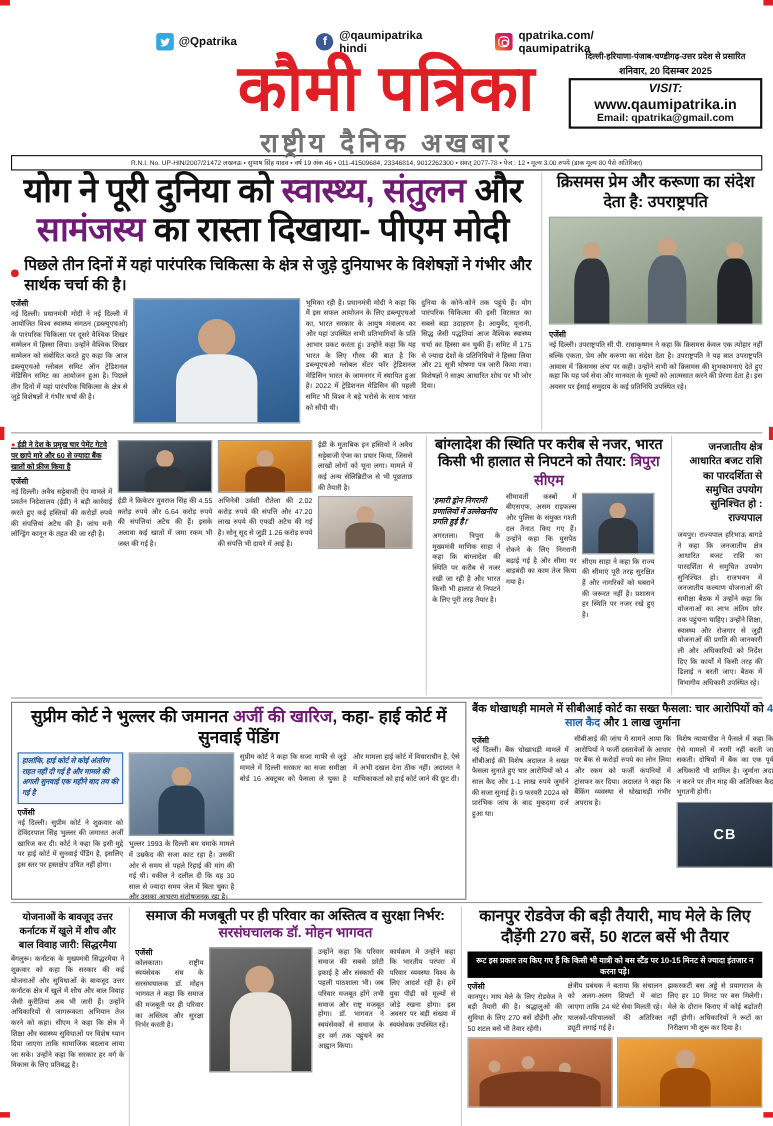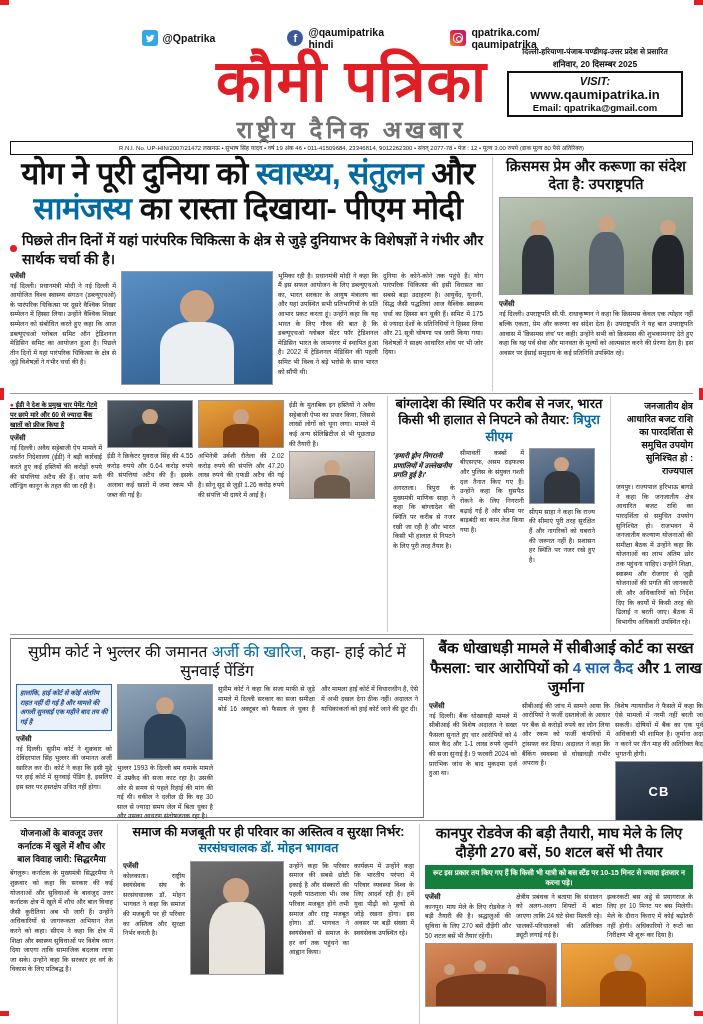--- a/index.html
+++ b/index.html
@@ -14,33 +14,33 @@
       color:#fff;font-weight:bold;font-size:11px;flex:0 0 auto;}
   .ic-tw{background:#35a8e0;}
   .ic-fb{background:#3b5998;border-radius:8px;}
   .ic-ig{background:linear-gradient(45deg,#f09433,#dc2743,#bc1888);position:relative;}
   .ic-ig::before{content:"";position:absolute;inset:3px;border:1.5px solid #fff;border-radius:4px;}
   .ic-ig::after{content:"";position:absolute;left:6px;top:6px;width:4px;height:4px;border:1px solid #fff;border-radius:50%;}
 
   .masthead{position:relative;text-align:center;height:86px;}
   .mast-title{color:#e01e26;font-size:58px;font-weight:900;line-height:1.0;letter-spacing:1px;}
   .mast-sub{font-size:24px;font-weight:bold;color:#737373;letter-spacing:4px;margin-top:2px;}
-  .mast-right{position:absolute;right:20px;top:-6px;width:176px;text-align:center;}
+  .mast-right{position:absolute;right:10px;top:-6px;width:176px;text-align:center;}
   .mast-edition{font-size:7.5px;font-weight:bold;}
   .mast-date{font-size:8.5px;font-weight:bold;margin:2px 0;}
   .visit-box{border:2px solid #111;padding:2px 1px;margin-top:2px;}
   .visit-label{font-size:11px;font-weight:900;font-style:italic;}
   .visit-site{font-size:13px;font-weight:900;}
   .visit-email{font-size:9.5px;font-weight:bold;}
   .rni{border:1px solid #111;margin:3px 10px 2px 10px;padding:2px 4px;font-size:6px;text-align:center;color:#222;}
 
   .rule{border-top:1px solid #999;margin:2px 10px;}
 
   
-  .red{color:#0369a1;}
+  .red{color:#701a75;}
   .blue{color:#1f63b0;}
   .bt{font-size:6.4px;line-height:1.5;text-align:justify;color:#222;}
   .byline{font-size:7px;font-weight:bold;margin-bottom:1px;}
   .ph{position:relative;overflow:hidden;border:1px solid #999;background:#9aa4ad;}
   .ph .head{position:absolute;border-radius:50%;background:#caa284;}
   .ph .torso{position:absolute;border-radius:40% 40% 0 0;background:#31373d;}
 
   
   .band1{display:flex;height:234px;padding:0 10px;}
   .main-story{width:476px;border-right:1px solid #ccc;padding-right:6px;}
@@ -67,39 +67,39 @@
   .bd-story{width:212px;padding:0 5px;border-right:1px solid #ccc;}
   .h-bd{font-size:13px;font-weight:900;text-align:center;line-height:1.25;}
   .bd-quote{font-size:7px;font-weight:bold;font-style:italic;line-height:1.4;margin:3px 0;}
   .ph-cm{height:54px;background:linear-gradient(160deg,#6b7f95,#39506b);margin-bottom:3px;}
   .gov-story{flex:1;padding-left:5px;}
   .h-gov{font-size:9.3px;font-weight:900;text-align:right;line-height:1.4;margin:4px 0;}
 
   
   .band3{display:flex;height:180px;padding:0 10px;margin-top:3px;}
   .sc-story{width:416px;border:1.5px solid #777;padding:4px 5px;margin-right:5px;background:#fff;}
-  .h-sc{font-size:15.5px;font-weight:400;text-align:center;line-height:1.2;}
+  .h-sc{font-size:15.5px;font-weight:700;text-align:center;line-height:1.2;}
   .sc-note{background:#eaf1fb;border:1px solid #2b6cb8;color:#1f4e8c;font-size:6.6px;font-weight:bold;
            font-style:italic;padding:3px;line-height:1.45;margin-bottom:3px;}
   .ph-court{height:74px;background:linear-gradient(160deg,#8fa3b8,#54импь);background:linear-gradient(160deg,#8fa3b8,#546a80);margin-bottom:3px;}
   .cbi-story{flex:1;}
-  .h-cbi{font-size:15px;font-weight:900;text-align:center;line-height:1.3;}
+  .h-cbi{font-size:10px;font-weight:900;text-align:center;line-height:1.3;}
   .ph-cbi{height:58px;background:linear-gradient(160deg,#37475a,#1d2733);margin-top:3px;display:flex;align-items:center;justify-content:center;
           color:#fff;font-weight:900;font-size:13px;letter-spacing:1px;}
 
   
   .band4{display:flex;height:200px;padding:0 10px;margin-top:3px;}
   .kt-story{width:124px;border-right:1px solid #ccc;padding-right:4px;}
   .h-kt{font-size:8.8px;font-weight:900;text-align:center;line-height:1.45;margin:3px 0;}
   .bh-story{width:292px;padding:0 5px;border-right:1px solid #ccc;}
   .h-bh{font-size:12.5px;font-weight:900;text-align:center;line-height:1.3;}
   .ph-bhagwat{width:92px;height:112px;background:linear-gradient(160deg,#707070,#3b3b3b);flex:0 0 auto;}
   .kp-story{flex:1;padding-left:5px;}
   .h-kp{font-size:14.5px;font-weight:bold;text-align:center;line-height:1.3;}
-  .kp-strip{background:#15803d;color:#fff;font-size:7.2px;font-weight:bold;text-align:center;padding:2px 3px;margin:3px 0;}
+  .kp-strip{background:#000000;color:#fff;font-size:7.2px;font-weight:bold;text-align:center;padding:2px 3px;margin:3px 0;}
   .kp-photos{display:flex;gap:4px;margin-top:3px;}
   .ph-crowd{flex:1;height:62px;background:linear-gradient(160deg,#d98a5a,#9c4f2a);}
   .ph-saffron{flex:1;height:62px;background:linear-gradient(160deg,#f0a640,#c26a12);}
 </style>
 </head>
 <body>
 
 <div class="page">
 
   <div class="mark" style="left:0;top:0;width:9px;height:5px"></div>

